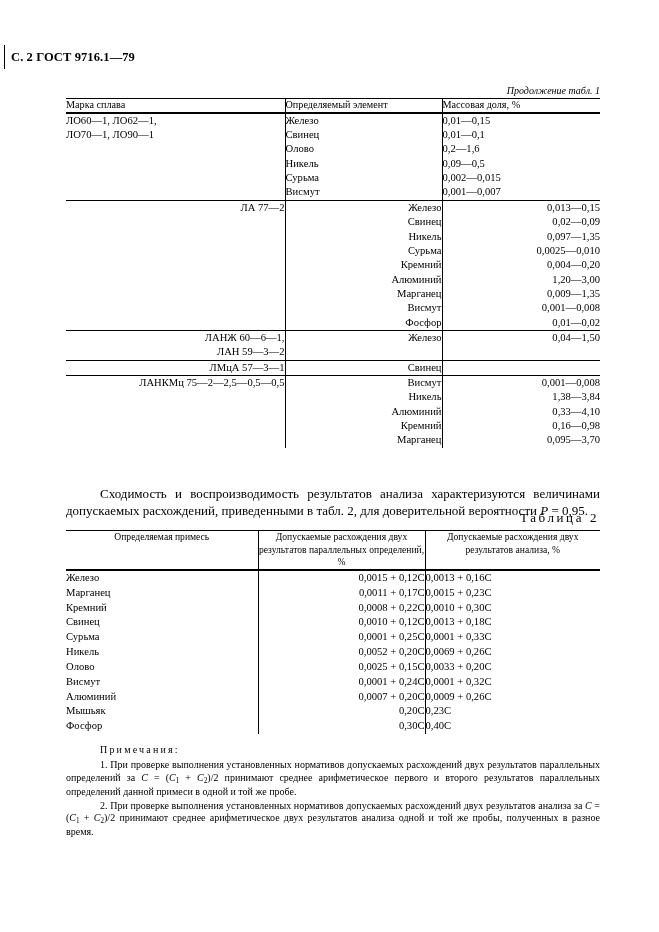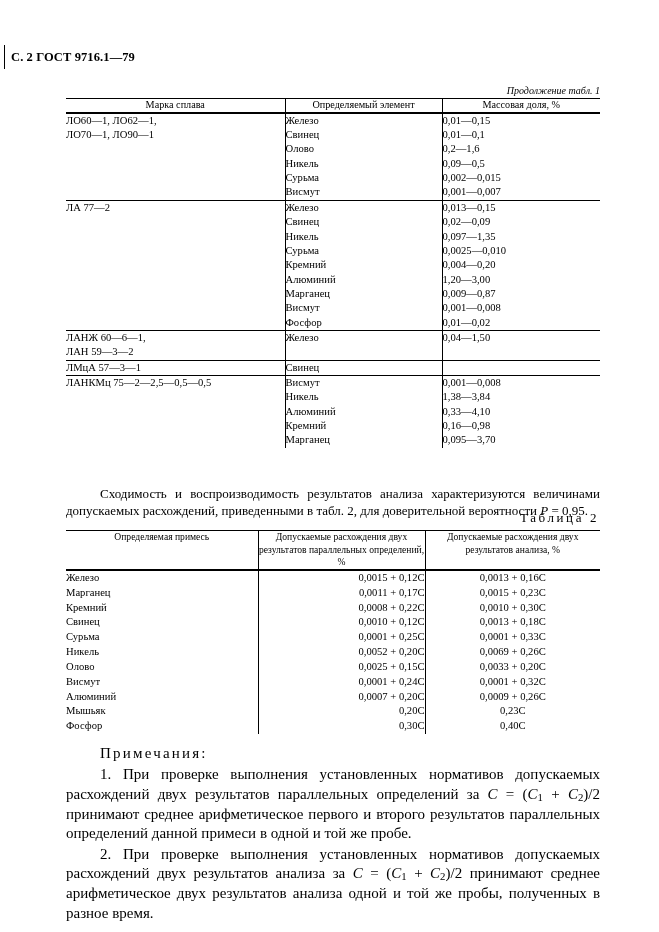--- a/index.html
+++ b/index.html
@@ -61,36 +61,36 @@
     font-size: 10.6px;
   }
 
   .tbl td, .tbl th {
     padding: 0;
     vertical-align: top;
     font-weight: normal;
   }
 
   .rule-top    { border-top: 1.6px solid #000; }
-  .rule-thin   { border-top: 0.9px solid #000; }
+  .rule-thin   { border-top: 0.9px solid #000; text-align: right; }
   .rule-thick  { border-top: 2.1px solid #000; }
   .vline-r     { border-right: 1px solid #000; }
 
   
   #table1 {
     left: 66px;
     top: 98px;
     width: 534px;
   }
   #table1 .col-a { width: 219px; }
   #table1 .col-b { width: 157px; }
   #table1 .col-c { width: 158px; }
 
   .t1-head-cell {
-    text-align: center;
+    text-align: left;
     font-size: 10.2px;
     padding: 9px 4px 9px 4px;
     line-height: 1.25;
   }
 
   .t1-body-cell {
     padding: 6px 0 7px 0;
     line-height: 1.355;
   }
   .t1-alloy {
@@ -152,33 +152,33 @@
   .t2-name {
     padding-left: 42px;
     white-space: nowrap;
   }
   .t2-val {
     text-align: right;
     padding-right: 42px;
     white-space: nowrap;
   }
   .t2-val2 {
-    text-align: center;
+    text-align: left;
     padding-right: 38px;
     white-space: nowrap;
   }
   .t2-line { display: block; }
 
   
   .notes {
     position: absolute;
     left: 66px;
     top: 744px;
     width: 534px;
-    font-size: 15px;
+    font-size: 10px;
     line-height: 1.29;
   }
   .notes-title {
     letter-spacing: 2.2px;
     margin-left: 34px;
     margin-bottom: 2px;
   }
   .note-item {
     text-align: justify;
     text-indent: 34px;
@@ -254,21 +254,21 @@
           <span class="t1-line">Висмут</span>
           <span class="t1-line">Фосфор</span>
         </td>
         <td class="t1-body-cell t1-mass rule-thin">
           <span class="t1-line">0,013—0,15</span>
           <span class="t1-line">0,02—0,09</span>
           <span class="t1-line">0,097—1,35</span>
           <span class="t1-line">0,0025—0,010</span>
           <span class="t1-line">0,004—0,20</span>
           <span class="t1-line">1,20—3,00</span>
-          <span class="t1-line">0,009—0,87</span>
+          <span class="t1-line">0,009—1,35</span>
           <span class="t1-line">0,001—0,008</span>
           <span class="t1-line">0,01—0,02</span>
         </td>
       </tr>
 
       <tr>
         <td class="t1-body-cell t1-alloy rule-thin vline-r">
           <span class="t1-line">ЛАНЖ 60—6—1,</span>
           <span class="t1-line">ЛАН 59—3—2</span>
         </td>

